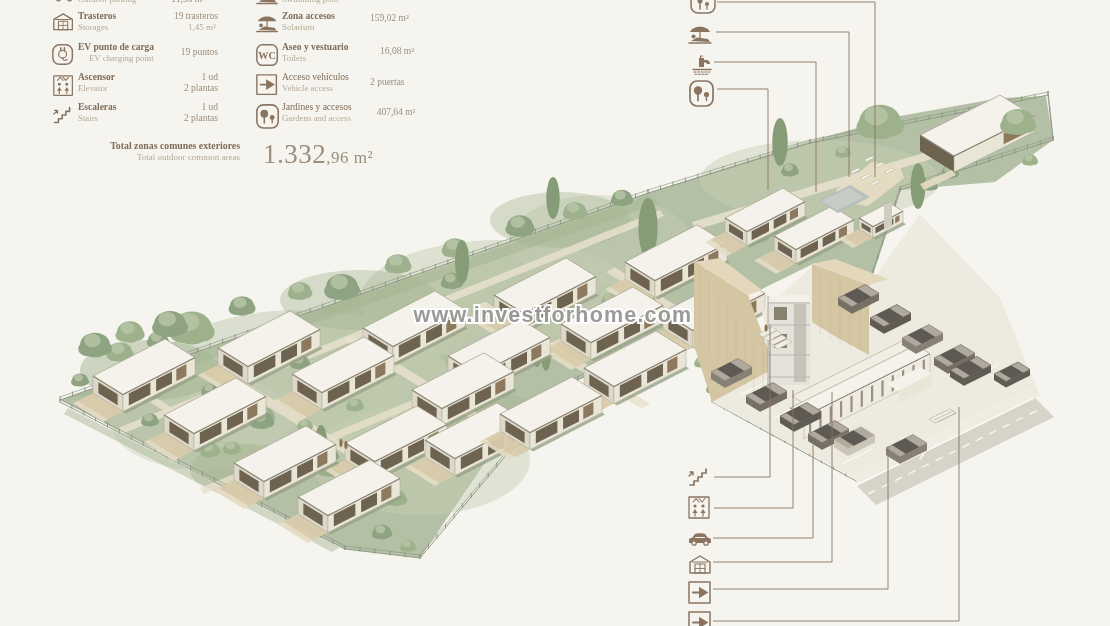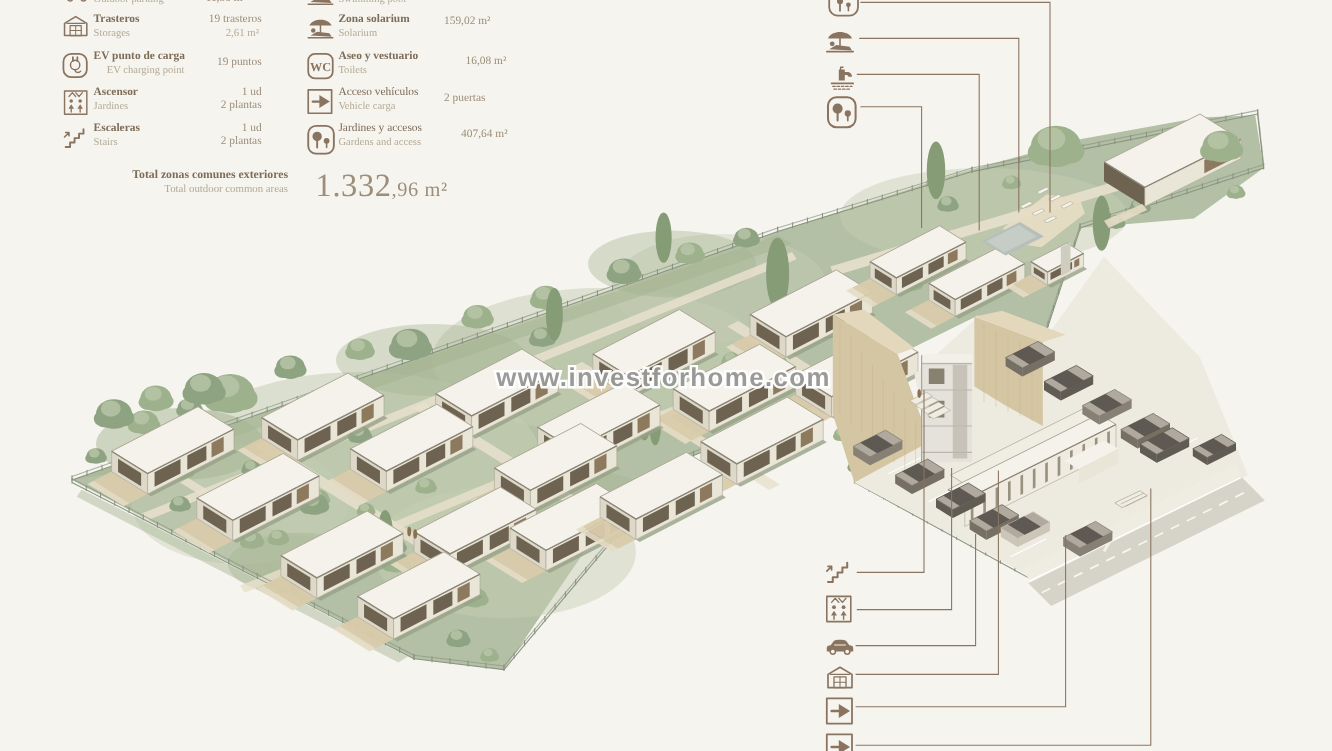--- a/index.html
+++ b/index.html
@@ -1191,21 +1191,21 @@
           <path d="M3,6 L19,6" stroke-width="1.1"></path>
           <rect x="6" y="8" width="10" height="9" stroke-width="1.1"></rect>
           <path d="M6,12.5 L16,12.5 M11,8 L11,17" stroke-width="0.9"></path>
         </g>
       </svg>
       <div style="position:absolute;left:27px;top:0px;font-weight:bold;color:#7d6c58;font-size:9.5px;white-space:nowrap">Trasteros</div>
       <div style="position:absolute;left:27px;top:10.5px;color:#b4a995;font-size:8.8px;white-space:nowrap">Storages</div>
     </div>
 <div style="position:absolute;left:130px;top:11px;width:88px;text-align:right">
       <div style="color:#9c8e7a;font-size:9.5px;line-height:11px">19 trasteros</div>
-      <div style="color:#b4a995;font-size:9px;line-height:11px">2,61 m²   </div>
+      <div style="color:#b4a995;font-size:9px;line-height:11px">1,45 m²   </div>
     </div>
 <div style="position:absolute;left:51px;top:42px;width:230px;height:30px">
       <svg style="position:absolute;left:0;top:1px" width="26" height="26" viewBox="-2 -2 28 28">
         <g stroke="#8a7460" fill="none" stroke-width="1.4" stroke-linecap="round" stroke-linejoin="round">
           <rect x="0" y="0" width="21" height="21" rx="7" stroke-width="1.6"></rect>
           <circle cx="10.5" cy="10" r="4.2" stroke-width="1.3"></circle>
           <path d="M8.5,6.5 L8.5,3 M12.5,6.5 L12.5,3" stroke-width="1.6"></path>
           <path d="M10.5,14.2 C10.5,17 14,17.5 15.5,15.5" stroke-width="1.2"></path>
         </g>
       </svg>
@@ -1222,21 +1222,21 @@
           <path d="M5,6 L8,2.5 L11,6" stroke-width="1.1"></path>
           <path d="M12,2.5 L15,6 L18,2.5" stroke-width="1.1" transform="translate(-1,0)"></path>
           <circle cx="7" cy="10" r="1.6" fill="#8a7460" stroke="none"></circle>
           <circle cx="15" cy="10" r="1.6" fill="#8a7460" stroke="none"></circle>
           <path d="M4.5,17 L7,13 L9.5,17 Z" fill="#8a7460" stroke="none"></path>
           <path d="M12.5,17 L15,13 L17.5,17 Z" fill="#8a7460" stroke="none"></path>
           <path d="M7,17 L7,20 M15,17 L15,20" stroke-width="1.2"></path>
         </g>
       </svg>
       <div style="position:absolute;left:27px;top:0px;font-weight:bold;color:#7d6c58;font-size:9.5px;white-space:nowrap">Ascensor</div>
-      <div style="position:absolute;left:27px;top:10.5px;color:#b4a995;font-size:8.8px;white-space:nowrap">Jardines</div>
+      <div style="position:absolute;left:27px;top:10.5px;color:#b4a995;font-size:8.8px;white-space:nowrap">Elevator</div>
     </div>
 <div style="position:absolute;left:130px;top:72px;width:88px;text-align:right">
       <div style="color:#9c8e7a;font-size:9.5px;line-height:11px">1 ud</div>
       <div style="color:#9c8e7a;font-size:9.5px;line-height:11px">2 plantas</div>
     </div>
 <div style="position:absolute;left:51px;top:102px;width:230px;height:30px">
       <svg style="position:absolute;left:0;top:1px" width="26" height="26" viewBox="-2 -2 28 28">
         <g stroke="#8a7460" fill="none" stroke-width="1.4" stroke-linecap="round" stroke-linejoin="round">
           <path d="M2,19 L6,19 L6,15 L10,15 L10,11 L14,11 L14,7 L18,7 L18,3" stroke-width="1.7"></path>
           <path d="M1,10 L5,6 M5,6 L2,6 M5,6 L5,9" stroke-width="1.4"></path>
@@ -1252,66 +1252,66 @@
 <div style="position:absolute;left:255px;top:11px;width:230px;height:30px">
       <svg style="position:absolute;left:0;top:1px" width="26" height="26" viewBox="-2 -2 28 28">
         <g stroke="#8a7460" fill="none" stroke-width="1.4" stroke-linecap="round" stroke-linejoin="round">
           <path d="M1,8 C4,1 18,1 21,8 L11,8 Z" fill="#8a7460" stroke="none"></path>
           <path d="M11,4 L11,14" stroke-width="1.3"></path>
           <circle cx="4.5" cy="12.5" r="2" fill="#8a7460" stroke="none"></circle>
           <path d="M2,17 L8,13.5 L19,15 L21,18 Z" fill="#8a7460" stroke="none"></path>
           <path d="M0,19 L22,19" stroke-width="1.4"></path>
         </g>
       </svg>
-      <div style="position:absolute;left:27px;top:0px;font-weight:bold;color:#7d6c58;font-size:9.5px;white-space:nowrap">Zona solarium</div>
+      <div style="position:absolute;left:27px;top:0px;font-weight:bold;color:#7d6c58;font-size:9.5px;white-space:nowrap">Zona accesos</div>
       <div style="position:absolute;left:27px;top:10.5px;color:#b4a995;font-size:8.8px;white-space:nowrap">Solarium</div>
     </div>
 <div style="position:absolute;left:370px;top:13px;width:50px;text-align:left">
       <div style="color:#9c8e7a;font-size:9.5px;line-height:11px">159,02 m²</div>
     </div>
 <div style="position:absolute;left:255px;top:42px;width:230px;height:30px">
       <svg style="position:absolute;left:0;top:1px" width="26" height="26" viewBox="-2 -2 28 28">
         <g stroke="#8a7460" fill="none" stroke-width="1.4" stroke-linecap="round" stroke-linejoin="round">
           <rect x="0" y="0" width="22" height="22" rx="6" stroke-width="1.6"></rect>
           <text x="11" y="15" font-family="Liberation Serif,serif" font-size="11" font-weight="bold" fill="#8a7460" stroke="none" text-anchor="middle">WC</text>
         </g>
       </svg>
       <div style="position:absolute;left:27px;top:0px;font-weight:bold;color:#7d6c58;font-size:9.5px;white-space:nowrap">Aseo y vestuario</div>
       <div style="position:absolute;left:27px;top:10.5px;color:#b4a995;font-size:8.8px;white-space:nowrap">Toilets</div>
     </div>
-<div style="position:absolute;left:372px;top:46px;width:50px;text-align:right">
+<div style="position:absolute;left:372px;top:46px;width:50px;text-align:center">
       <div style="color:#9c8e7a;font-size:9.5px;line-height:11px">16,08 m²</div>
     </div>
 <div style="position:absolute;left:255px;top:72px;width:230px;height:30px">
       <svg style="position:absolute;left:0;top:1px" width="26" height="26" viewBox="-2 -2 28 28">
         <g stroke="#8a7460" fill="none" stroke-width="1.4" stroke-linecap="round" stroke-linejoin="round">
           <rect x="0" y="0" width="21" height="21" stroke-width="1.5"></rect>
           <path d="M4,10.5 L11,10.5 L11,6.5 L17.5,10.5 L11,14.5 L11,10.5" fill="#8a7460" stroke="#8a7460" stroke-width="2" stroke-linejoin="miter"></path>
         </g>
       </svg>
       <div style="position:absolute;left:27px;top:0px;font-weight:normal;color:#7d6c58;font-size:9.5px;white-space:nowrap">Acceso vehículos</div>
-      <div style="position:absolute;left:27px;top:10.5px;color:#b4a995;font-size:8.8px;white-space:nowrap">Vehicle carga</div>
+      <div style="position:absolute;left:27px;top:10.5px;color:#b4a995;font-size:8.8px;white-space:nowrap">Vehicle access</div>
     </div>
 <div style="position:absolute;left:370px;top:77px;width:52px;text-align:left">
       <div style="color:#9c8e7a;font-size:9.5px;line-height:11px">2 puertas</div>
     </div>
 <div style="position:absolute;left:255px;top:102px;width:230px;height:30px">
       <svg style="position:absolute;left:0;top:1px" width="26" height="26" viewBox="-2 -2 28 28">
         <g stroke="#8a7460" fill="none" stroke-width="1.4" stroke-linecap="round" stroke-linejoin="round">
           <rect x="0" y="0" width="23" height="25" rx="7" stroke-width="1.7"></rect>
           <circle cx="8" cy="9.5" r="4.2" fill="#8a7460" stroke="none"></circle>
           <path d="M8,13 L8,19.5" stroke-width="1.7"></path>
           <circle cx="16.5" cy="13.5" r="2.6" fill="#8a7460" stroke="none"></circle>
           <path d="M16.5,15.5 L16.5,19.5" stroke-width="1.4"></path>
         </g>
       </svg>
       <div style="position:absolute;left:27px;top:0px;font-weight:normal;color:#7d6c58;font-size:9.5px;white-space:nowrap">Jardines y accesos</div>
       <div style="position:absolute;left:27px;top:10.5px;color:#b4a995;font-size:8.8px;white-space:nowrap">Gardens and access</div>
     </div>
-<div style="position:absolute;left:369px;top:107px;width:54px;text-align:right">
+<div style="position:absolute;left:369px;top:107px;width:54px;text-align:center">
       <div style="color:#9c8e7a;font-size:9.5px;line-height:11px">407,64 m²</div>
     </div>
 <div style="position:absolute;left:40px;top:141px;width:200px;text-align:right">
       <div style="color:#7d6c58;font-weight:bold;font-size:9.8px;line-height:10.5px">Total zonas comunes exteriores</div>
       <div style="color:#b4a995;font-size:9px;line-height:10.5px">Total outdoor common areas</div>
     </div>
 <div style="position:absolute;left:263px;top:139px;color:#9c8e7a;font-size:27px;letter-spacing:0.5px;white-space:nowrap">1.332<span style="font-size:17px">,96 m²</span></div>
 </div>
 
 </body></html>

